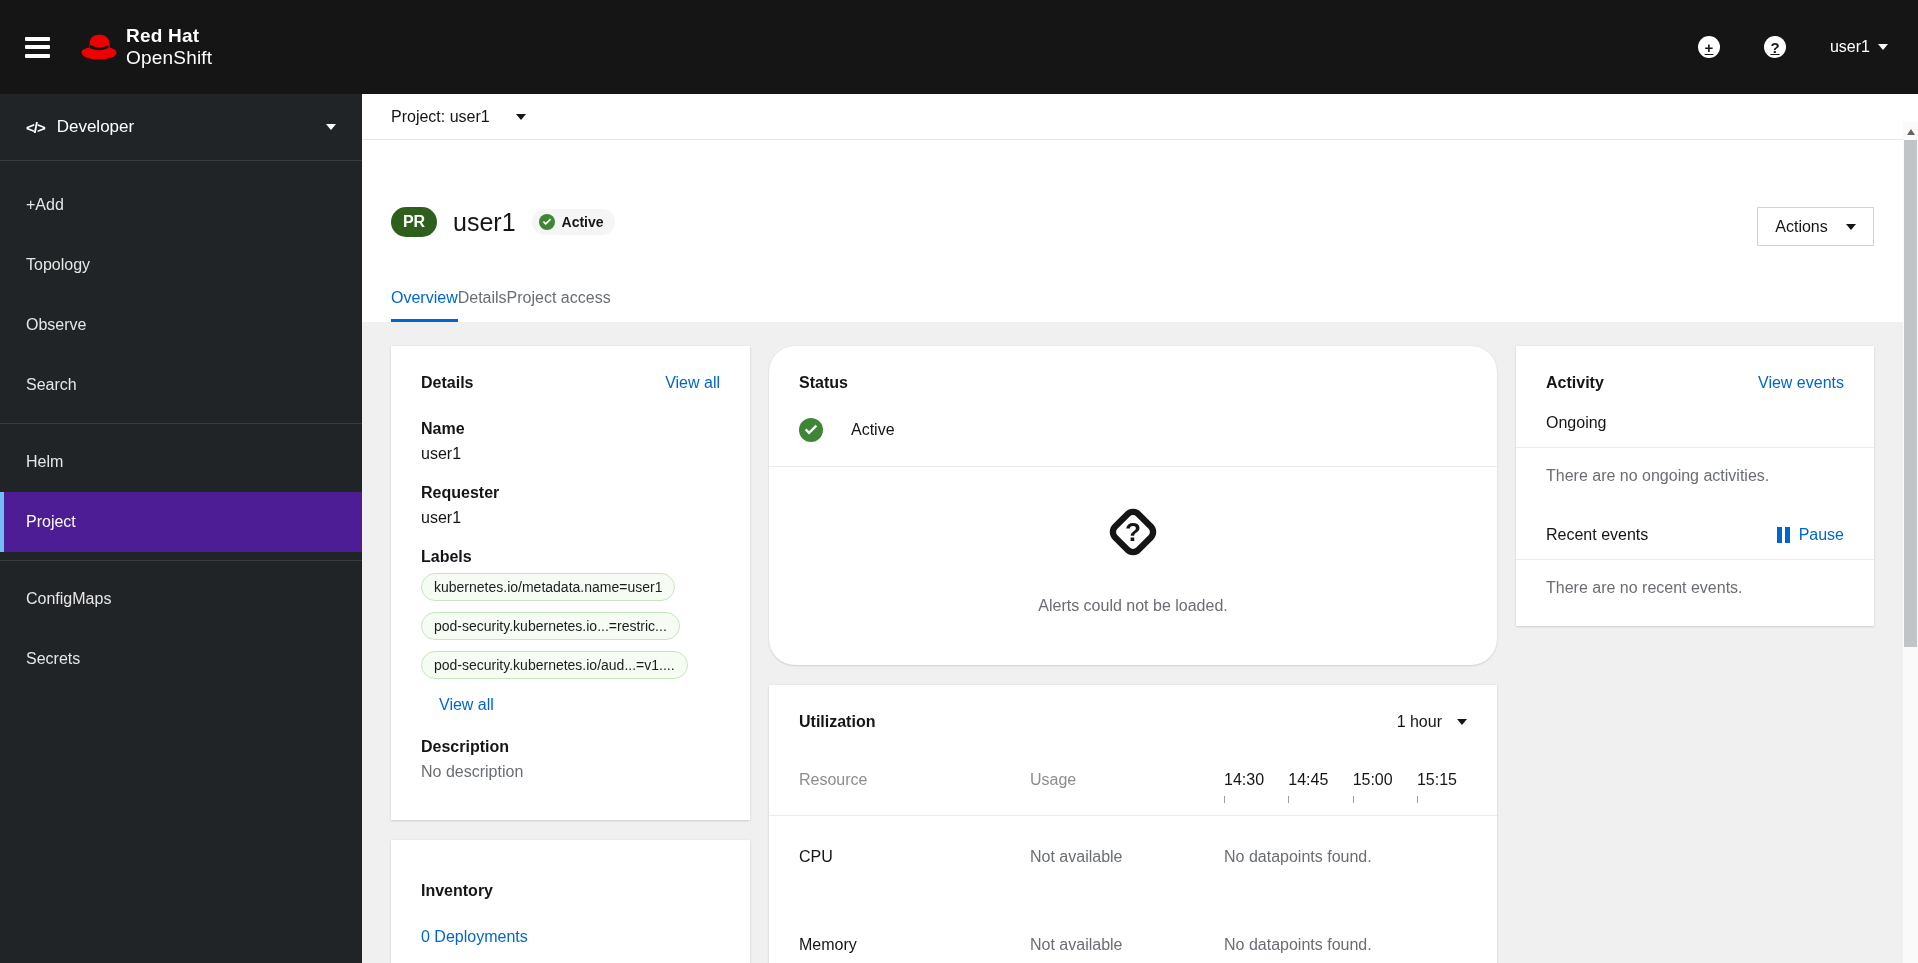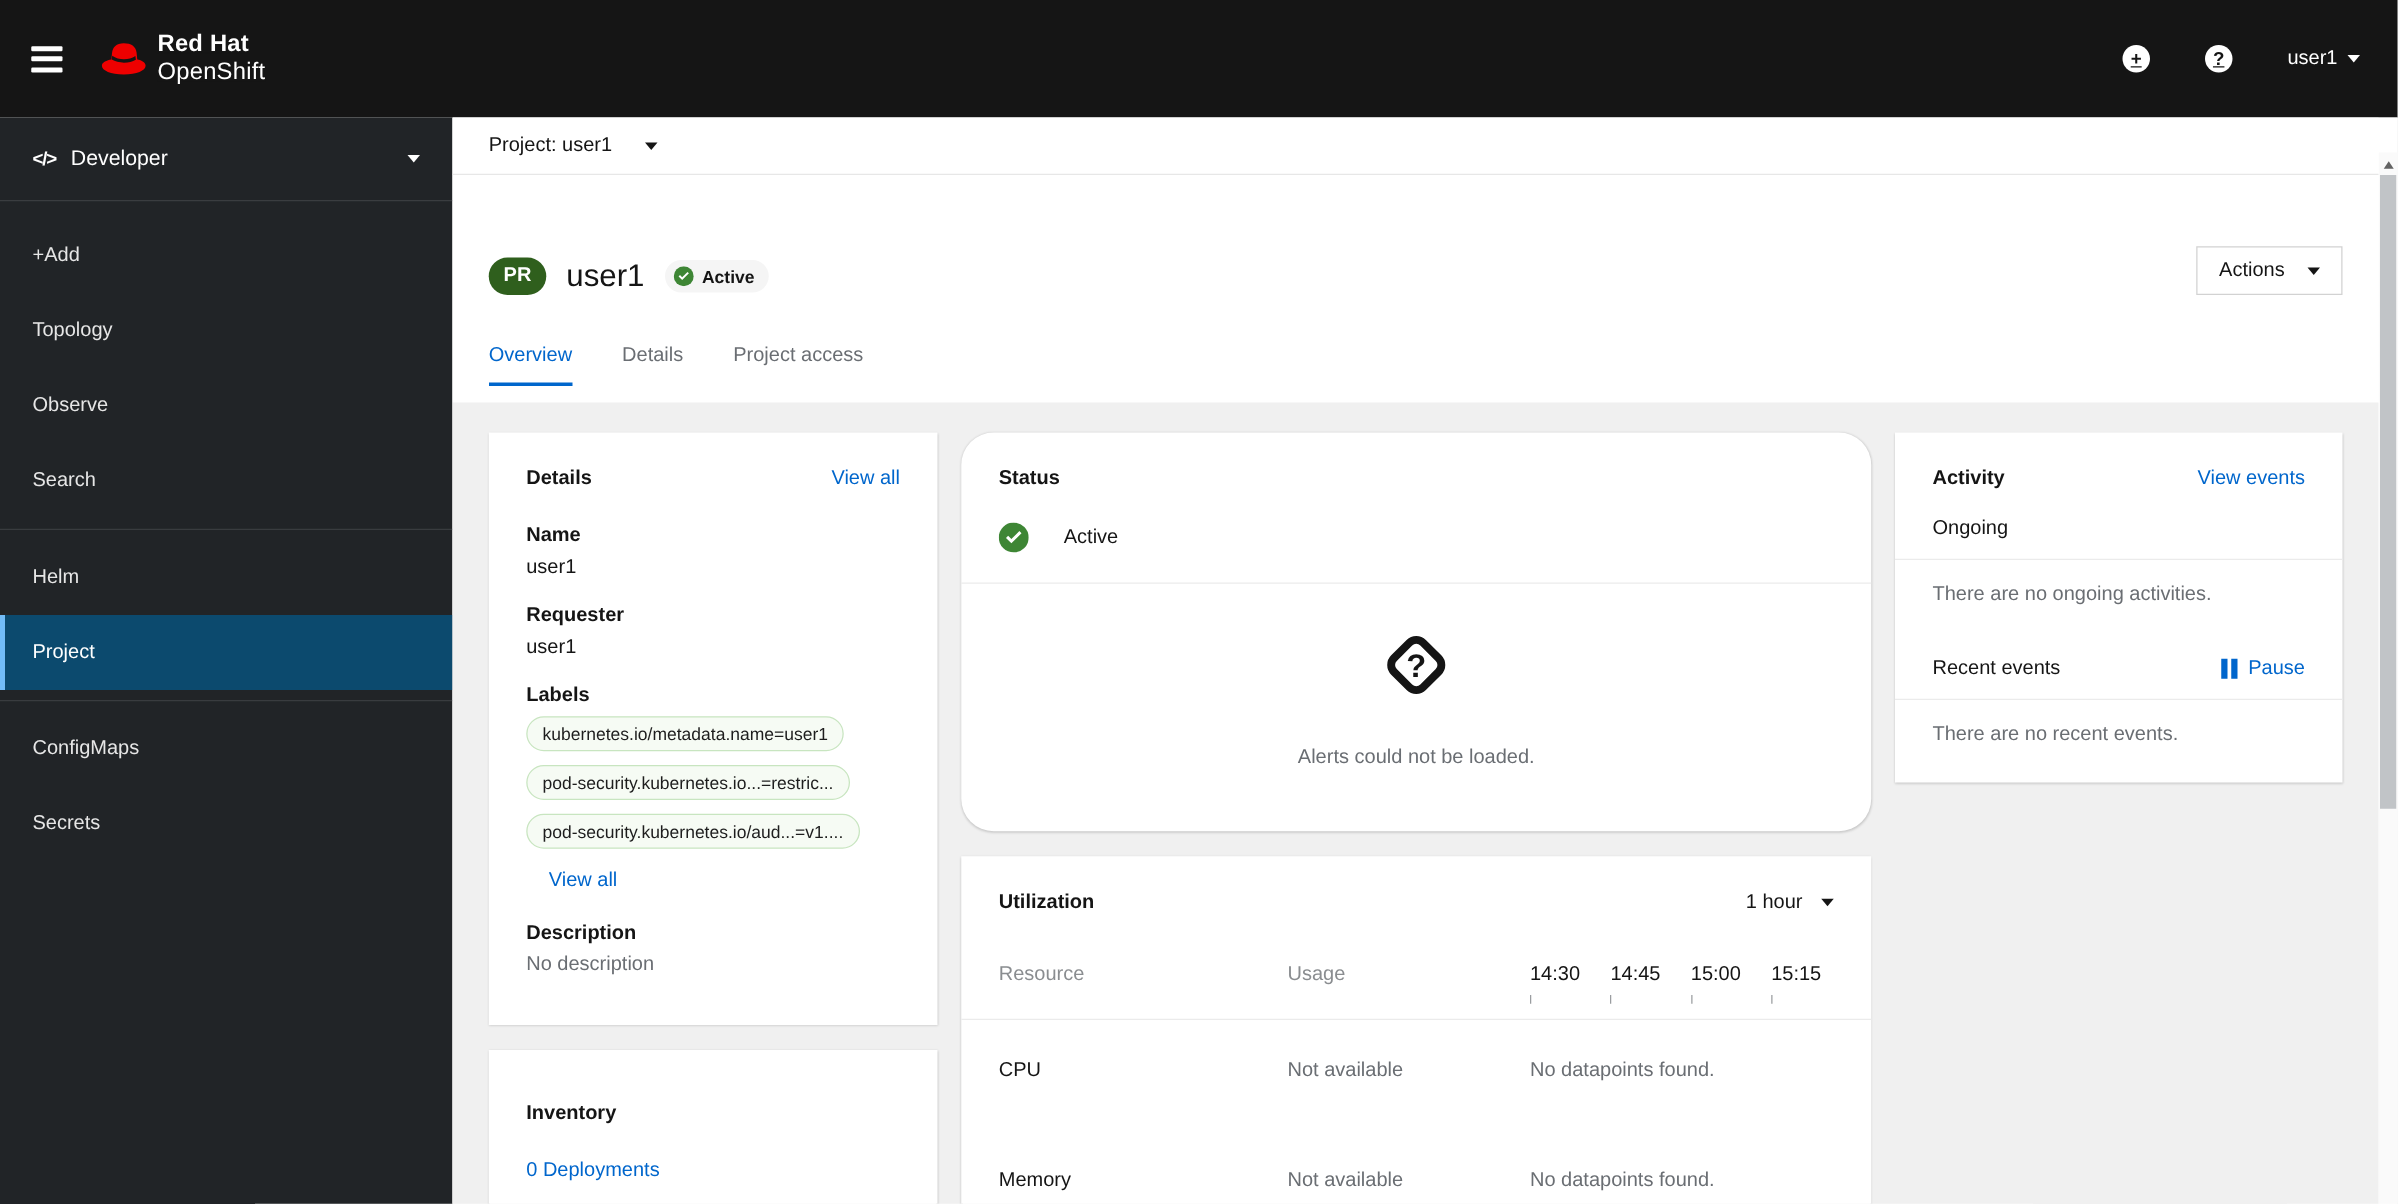--- a/index.html
+++ b/index.html
@@ -18,38 +18,38 @@
   .caret-down-white { width:0; height:0; border-left:5px solid transparent; border-right:5px solid transparent; border-top:6px solid #fff; }
   .caret-down-dark  { width:0; height:0; border-left:5px solid transparent; border-right:5px solid transparent; border-top:6px solid #151515; }
 
   
   .sidebar { position:absolute; left:0; top:94px; width:362px; height:869px; background:#212427; }
   .perspective { height:67px; display:flex; align-items:center; gap:12px; padding:0 26px; color:#fff; font-size:17px; border-bottom:1px solid #3a3d40; cursor:pointer; }
   .code-glyph { font-weight:700; font-size:15px; letter-spacing:-1px; }
   .perspective .caret-down-white { margin-left:auto; }
   .nav { padding-top:14px; }
   .nav-item { height:60px; line-height:60px; padding-left:26px; font-size:16px; color:#e6e6e6; cursor:pointer; }
-  .nav-item.selected { background:#0c4a6e; border-left:4px solid #73bcf7; padding-left:22px; color:#fff; }
+  .nav-item.selected { background:#4c1d95; border-left:4px solid #73bcf7; padding-left:22px; color:#fff; }
   .nav-divider { border-top:1px solid #393c3f; margin:8px 0; }
 
   
   .main { position:absolute; left:362px; top:94px; right:0; bottom:0; background:#fff; overflow:hidden; }
   .main-inner { position:absolute; left:0; top:0; right:15px; bottom:0; overflow:hidden; }
 
   .project-bar { height:46px; background:#fff; border-bottom:1px solid #e7e7e7; display:flex; align-items:center; gap:26px; padding:0 29px; font-size:16px; }
   .project-bar-toggle { display:flex; align-items:center; gap:26px; cursor:pointer; }
 
   .page-head { background:#fff; padding:54px 29px 0; height:182px; }
-  .title-row { display:flex; align-items:flex-end; justify-content:space-between; height:42px; }
+  .title-row { display:flex; align-items:flex-start; justify-content:space-between; height:42px;margin-top:13px; }
   .title-left { display:flex; align-items:center; gap:16px; }
   .res-badge { min-width:46px; height:30px; border-radius:15px; background:#2f5f1d; color:#fff; font-size:16px; font-weight:700; display:flex; align-items:center; justify-content:center; padding:0 10px; }
   .page-title { font-size:25px; font-weight:400; color:#151515; }
   .status-pill { display:flex; align-items:center; gap:7px; background:#f5f5f5; border-radius:13px; height:26px; padding:0 11px 0 7px; font-size:14px; font-weight:700; color:#151515; }
   .actions-btn { width:117px; height:39px; background:#fff; border:1px solid #d2d2d2; display:flex; align-items:center; justify-content:center; gap:18px; font-size:16px; color:#151515; cursor:pointer; }
-  .tabs { display:flex; gap:40px; margin-top:40px; }
+  .tabs { display:flex; margin-top:40px; }
   .tab { font-size:16px; color:#6a6e73; padding-bottom:15px; cursor:pointer; }
   .tab.active { color:#0066cc; box-shadow:inset 0 -3px 0 0 #0066cc; }
 
   .content { background:#f0f0f0; padding:24px 29px; display:grid; grid-template-columns:359px 1fr 358px; gap:20px 19px; align-items:start; min-height:641px; }
   .col { display:flex; flex-direction:column; gap:20px; }
 
   .card { background:#fff; box-shadow:0 1px 2px rgba(3,3,3,.12), 0 0 2px rgba(3,3,3,.06); }
   .card-pad { padding:28px 30px 30px; }
   .card-head { display:flex; align-items:baseline; justify-content:space-between; }
   .card-title { font-size:16px; font-weight:700; color:#151515; }

